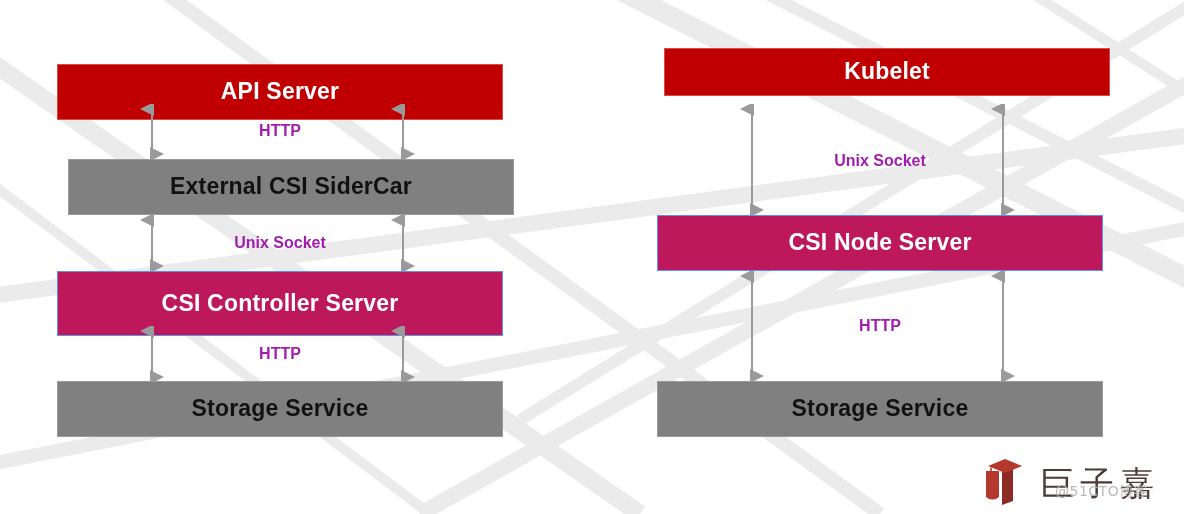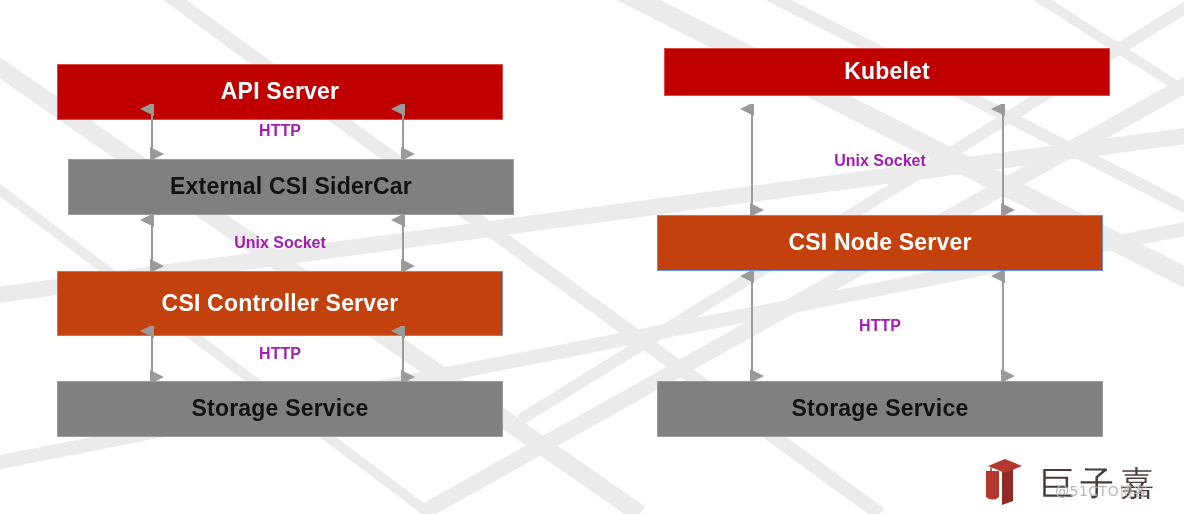--- a/index.html
+++ b/index.html
@@ -46,21 +46,21 @@
     background: #C00000;
     color: #ffffff;
     border: 1px solid #d94a4a;
   }
   .box-gray {
     background: #808080;
     color: #111111;
     border: 1px solid #9a9a9a;
   }
   .box-blue {
-    background: #c2410c;
+    background: #be185d;
     color: #ffffff;
     border: 1px solid #5b92ef;
   }
   
   .connector {
     position: absolute;
     z-index: 2;
   }
   .conn-label {
     position: absolute;

